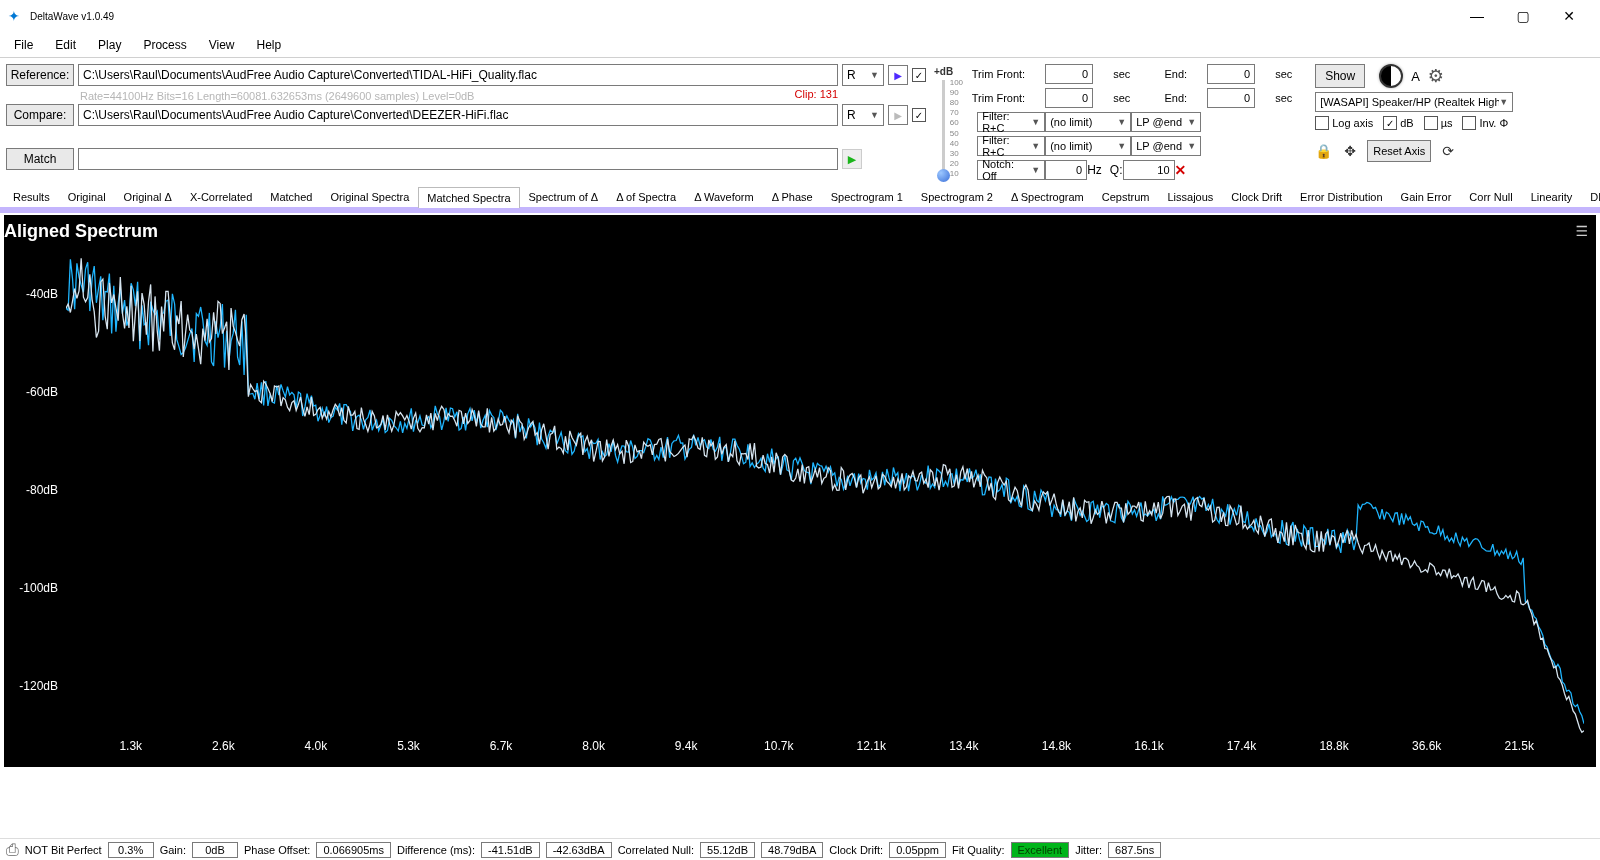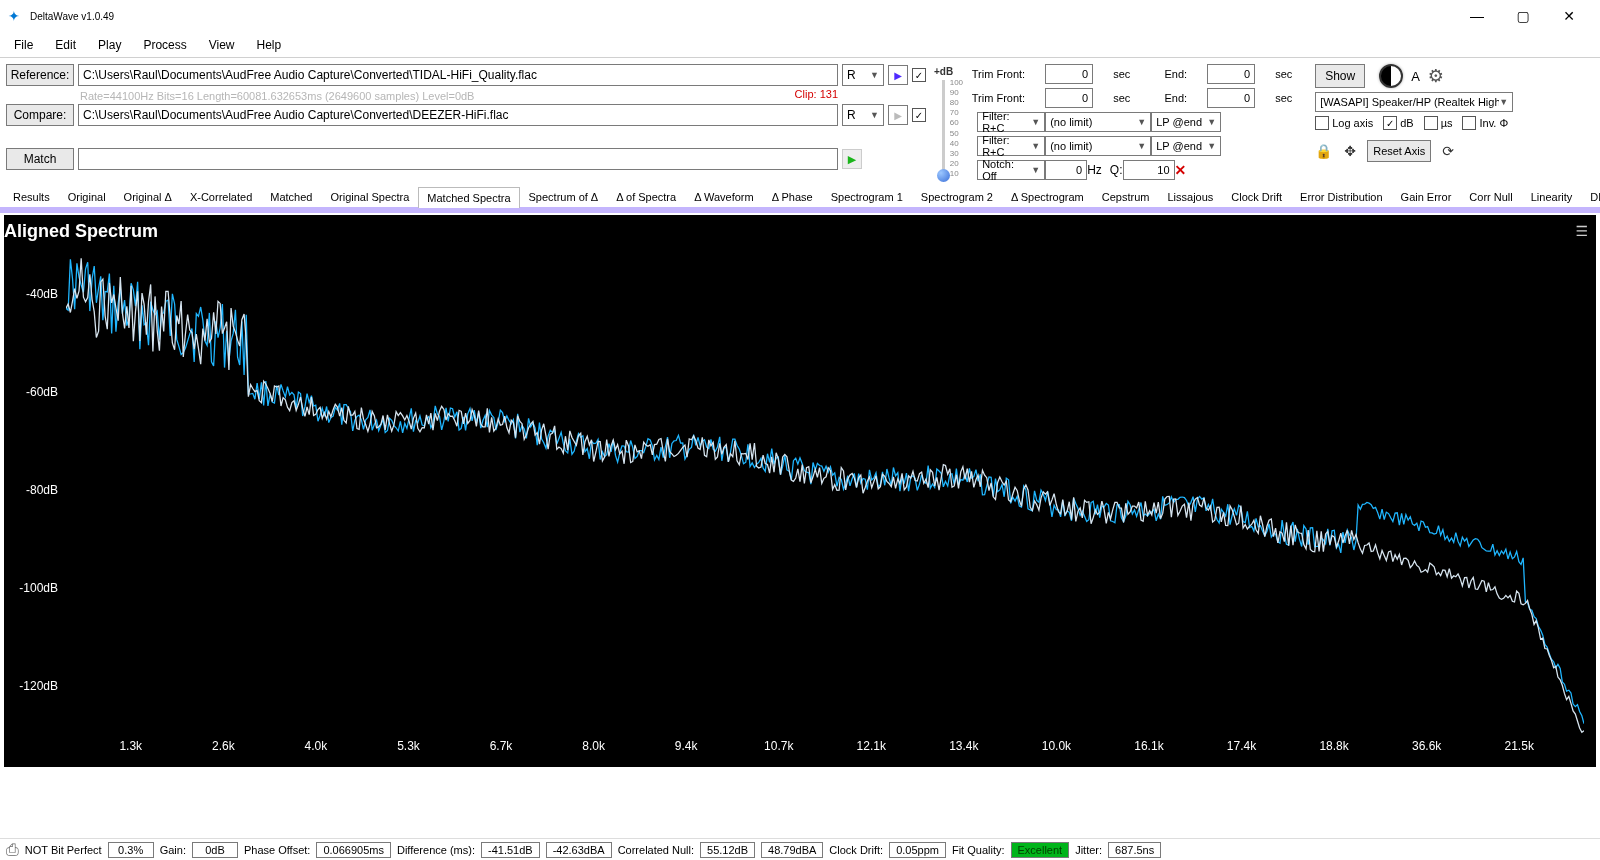--- a/index.html
+++ b/index.html
@@ -31,21 +31,21 @@
 .sliderknob { position:absolute; bottom:-6px; left:-5px; width:13px; height:13px; border-radius:50%; background:radial-gradient(circle at 30% 30%, #9cc7ff, #3a6fd8);}
 .slidermarks { position:absolute; right:-18px; top:-2px; display:flex; flex-direction:column; justify-content:space-between; height:100px; font-size:8px; color:#888;}
 .rightpanel { display:flex; flex-direction:column; gap:4px; margin-left:8px;}
 .trimrow { display:flex; align-items:center; gap:20px;}
 .trimlbl { width:56px; text-align:right; font-size:11px;}
 .numfld { width:48px; height:20px; border:1px solid #7a7a7a; text-align:right; padding:0 4px; font-size:11px; background:#fff;}
 .unit { font-size:11px; width:24px;}
 .filterrow { display:flex; align-items:center; padding-left:8px;}
 .combo { height:20px; border:1px solid #7a7a7a; background:#fff; display:flex; align-items:center; justify-content:space-between; padding:0 4px; font-size:11px;}
 .combo.s { width:68px; }
-.combo.m { width:106px; }
+.combo.m { width:86px; }
 .combo.l { width:70px; }
 .showw { display:flex; flex-direction:column; gap:4px; margin-left:8px;}
 .showbtn { width:50px; height:24px; border:1px solid #7a7a7a; background:#e9e9e9; font-size:12px; display:flex; align-items:center; justify-content:center;}
 .devicecombo { width:198px; height:20px; border:1px solid #7a7a7a; font-size:11px; padding:0 4px; display:flex; align-items:center; justify-content:space-between; overflow:hidden; white-space:nowrap;}
 .chkrow { display:flex; align-items:center; gap:10px; font-size:11px;}
 .chkbox { display:flex; align-items:center; gap:3px;}
 .iconbtn { width:18px; height:18px; display:flex; align-items:center; justify-content:center; color:#333; font-size:14px;}
 .resetbtn { width:64px; height:22px; border:1px solid #7a7a7a; background:#e9e9e9; font-size:11px; display:flex; align-items:center; justify-content:center;}
 .redx { color:#d40000; font-size:14px; font-weight:bold;}
 .farright { display:flex; align-items:center; gap:8px; margin-left:4px;}
@@ -286,21 +286,21 @@
       <div class="xlabel" style="left: 4.26829%;">1.3k</div>
       <div class="xlabel" style="left: 10.3659%;">2.6k</div>
       <div class="xlabel" style="left: 16.4634%;">4.0k</div>
       <div class="xlabel" style="left: 22.561%;">5.3k</div>
       <div class="xlabel" style="left: 28.6585%;">6.7k</div>
       <div class="xlabel" style="left: 34.7561%;">8.0k</div>
       <div class="xlabel" style="left: 40.8537%;">9.4k</div>
       <div class="xlabel" style="left: 46.9512%;">10.7k</div>
       <div class="xlabel" style="left: 53.0488%;">12.1k</div>
       <div class="xlabel" style="left: 59.1463%;">13.4k</div>
-      <div class="xlabel" style="left: 65.2439%;">10.0k</div>
+      <div class="xlabel" style="left: 65.2439%;">14.8k</div>
       <div class="xlabel" style="left: 71.3415%;">16.1k</div>
       <div class="xlabel" style="left: 77.439%;">17.4k</div>
       <div class="xlabel" style="left: 83.5366%;">18.8k</div>
       <div class="xlabel" style="left: 89.6341%;">36.6k</div>
       <div class="xlabel" style="left: 95.7317%;">21.5k</div>
     </div>
 </div>
 
 <div class="statusbar">
   <span class="camicon">⎙</span>

